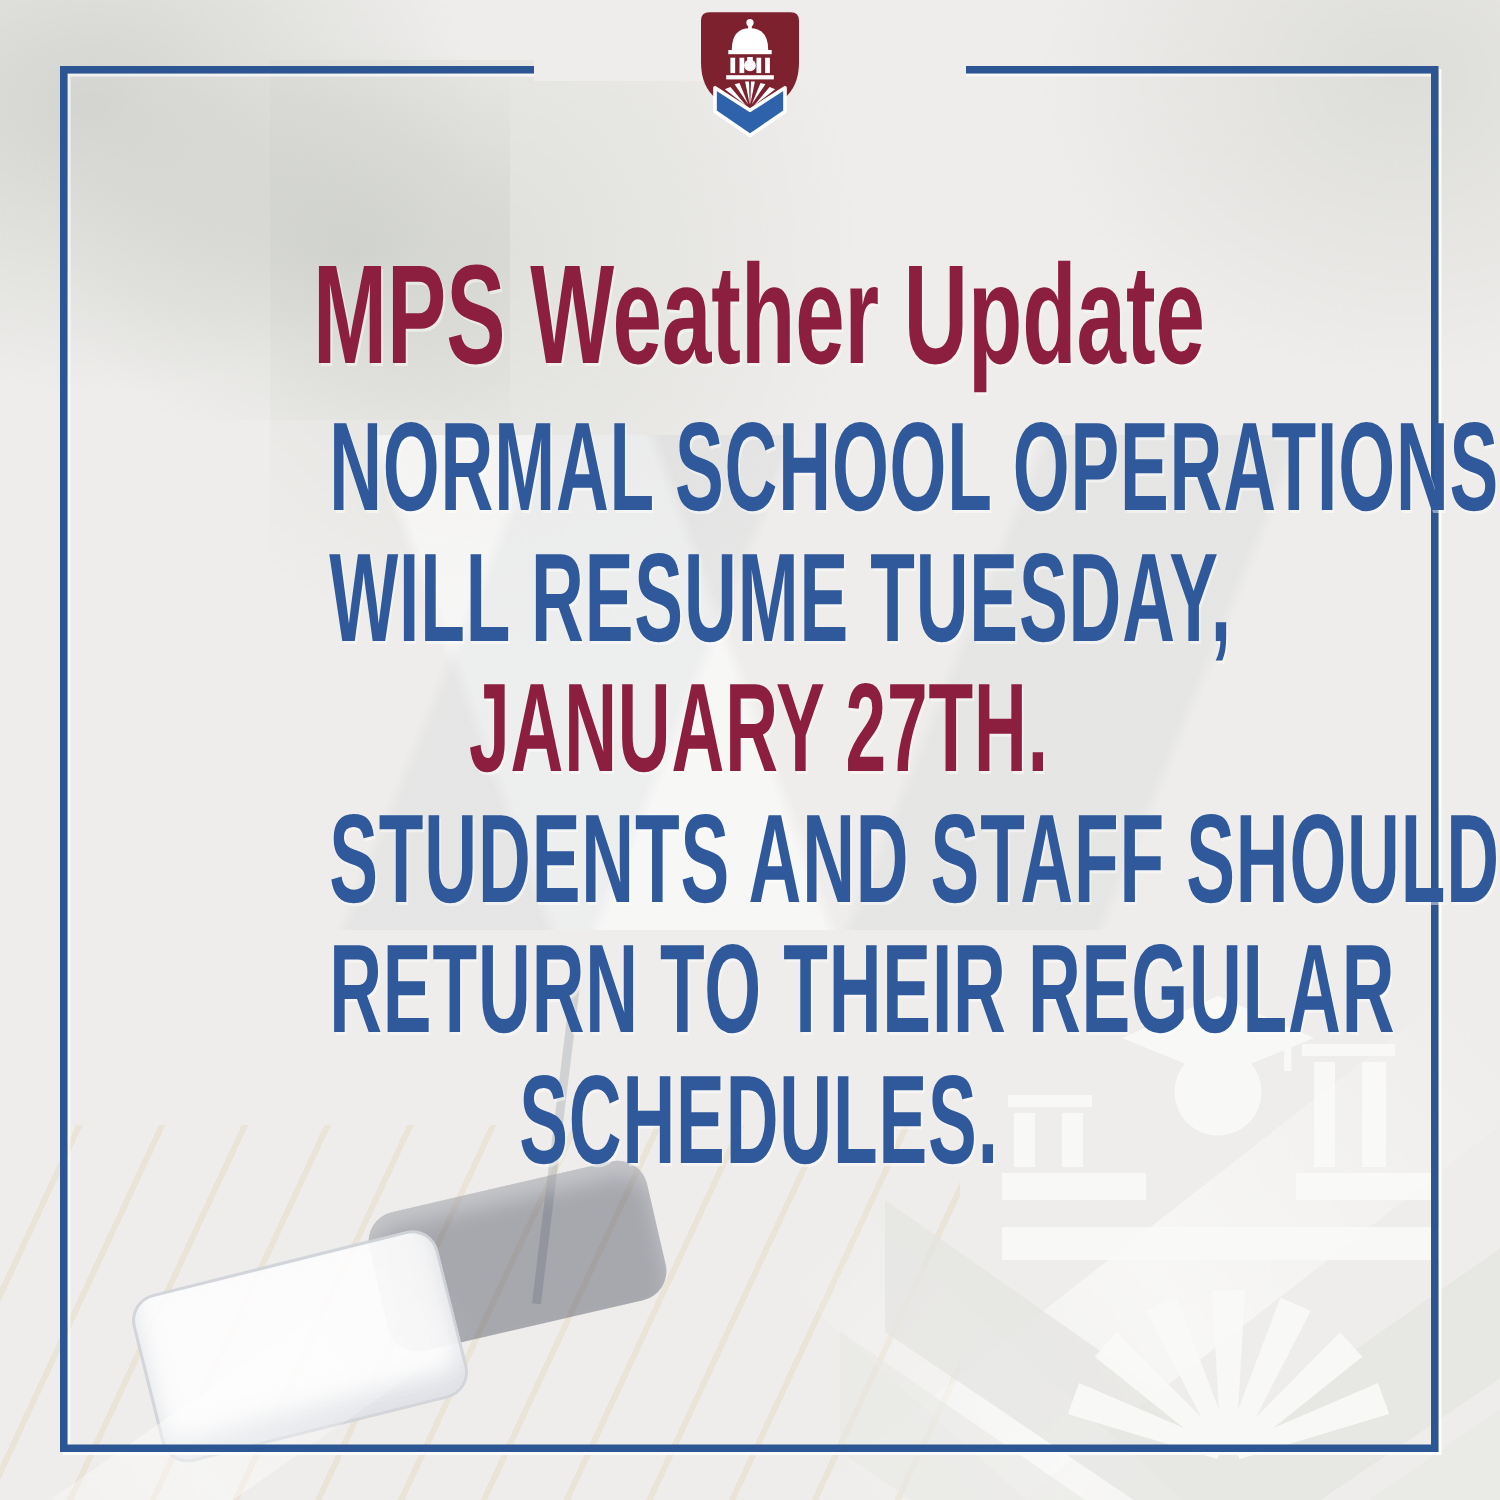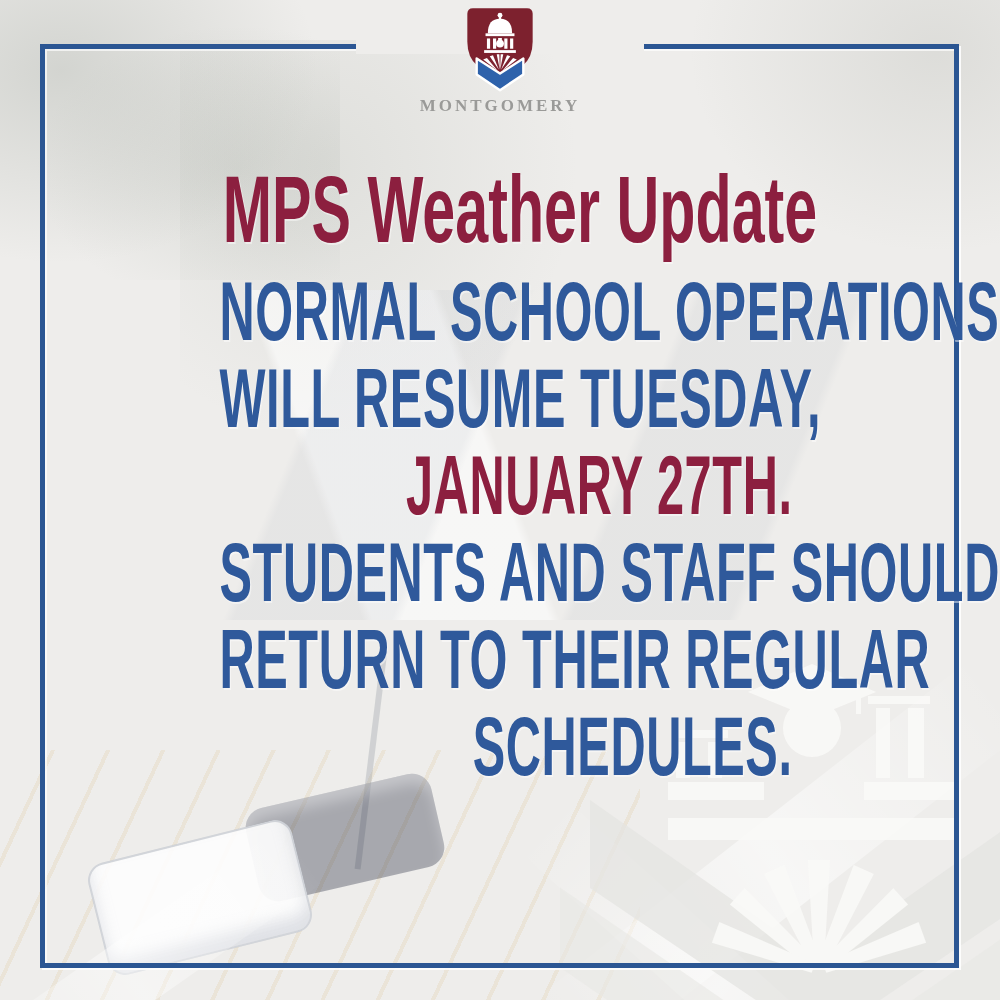--- a/index.html
+++ b/index.html
@@ -97,21 +97,21 @@
     margin-top:-2px;
   }
   .wordmark-2{
     font-family:"Liberation Serif",serif;font-weight:bold;
     font-size:12.5px;letter-spacing:3px;color:var(--wordmark-gray);
     margin-top:1px;
   }
 
   
   .announce{
-    position:absolute;left:0;right:0;top:152px;text-align:right;z-index:6;
+    position:absolute;left:0;right:0;top:152px;text-align:center;z-index:6;
     font-weight:bold;
     text-shadow:2px 2px 0 rgba(255,255,255,.45);
     padding-left:12px;
   }
   .announce .title{
     font-size:94px;line-height:116px;white-space:nowrap;
     transform:scaleX(.63);transform-origin:50% 50%;
     color:var(--text-maroon);
     letter-spacing:0px;
   }
@@ -201,21 +201,20 @@
       <polygon points="27,57 31,55.5 42.5,69"></polygon>
       <polygon points="34,53.5 37.5,52.5 43.8,68"></polygon>
       <polygon points="41.5,51.5 44.3,51.5 44.8,68"></polygon>
       <polygon points="63,57 59,55.5 47.5,69"></polygon>
       <polygon points="56,53.5 52.5,52.5 46.2,68"></polygon>
       <polygon points="48.5,51.5 45.7,51.5 45.2,68"></polygon>
     </g>
 
     <path d="M20,56 L45,72 L70,56 L70,73 L45,90 L20,73 Z" fill="var(--book-blue)" stroke="#ffffff" stroke-width="2.6" stroke-linejoin="round"></path>
   </svg>
-  <div class="wordmark-1">MONTGOMERY</div>
 </div>
 
 <div class="announce">
   <div class="title">MPS Weather Update</div>
   <div class="line c-blue">NORMAL SCHOOL OPERATIONS</div>
   <div class="line c-blue">WILL RESUME TUESDAY,</div>
   <div class="line c-maroon">JANUARY 27TH.</div>
   <div class="line c-blue">STUDENTS AND STAFF SHOULD</div>
   <div class="line c-blue">RETURN TO THEIR REGULAR</div>
   <div class="line c-blue">SCHEDULES.</div>

